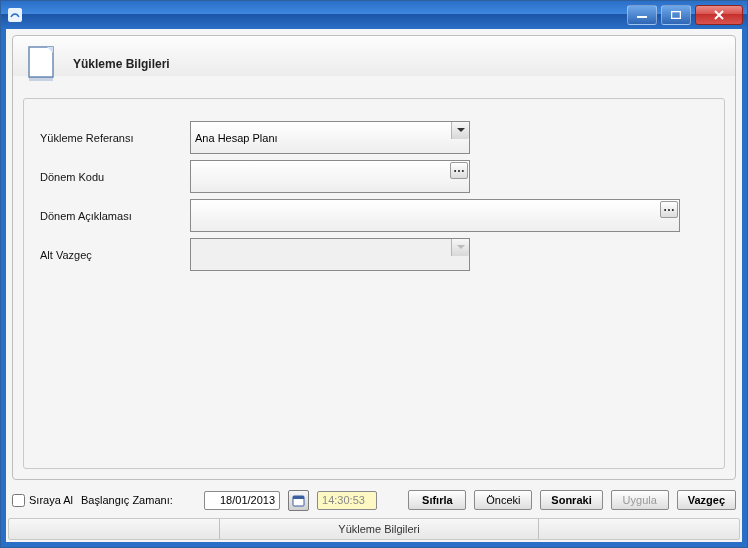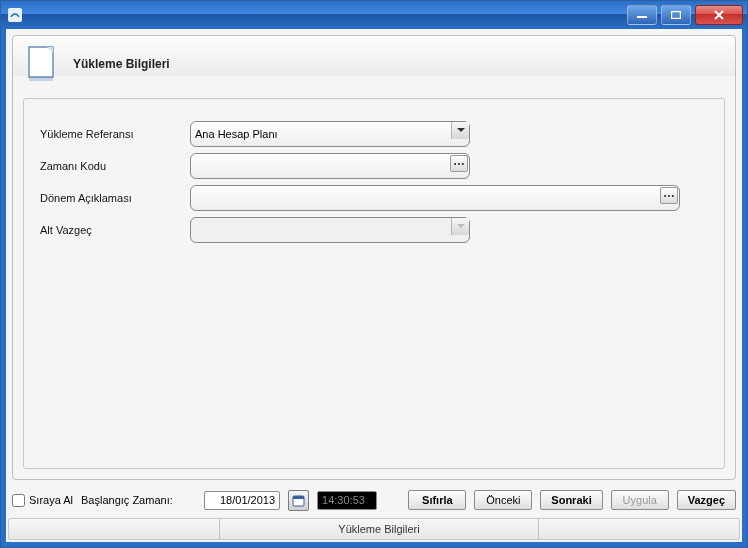--- a/index.html
+++ b/index.html
@@ -13,33 +13,33 @@
   .winbtn svg{display:block}
   .client{position:absolute;top:28px;left:0;right:0;bottom:0;background:#f5f5f5;border:5px solid #2a6fc7;border-top:none;box-sizing:border-box}
   .outer-panel{position:absolute;top:6px;left:6px;right:6px;bottom:62px;border:1px solid #bfbfbf;border-radius:4px;background:linear-gradient(to bottom,#fdfdfd,#ececec 40px,#f5f5f5 40px);box-sizing:border-box}
   .hdr{height:56px;display:flex;align-items:center;padding:0 10px;gap:10px}
   .doc-icon{width:40px;height:40px}
   .hdr-title{font-weight:bold;font-size:12px;color:#222}
   .inner-panel{position:absolute;top:62px;left:10px;right:10px;bottom:10px;border:1px solid #c9c9c9;border-radius:3px;background:#f5f5f5;padding:22px 16px 16px;box-sizing:border-box}
   .form-row{display:flex;align-items:center;margin-bottom:6px}
   .form-label{width:150px;color:#111}
   .field-wrap{position:relative}
-  .combo, .tinput{height:26px;border:1px solid #8a8a8a;background:linear-gradient(to bottom,#fff,#eee);box-sizing:border-box;font:inherit;padding:1px 4px 1px 4px;border-radius:6px}
+  .combo, .tinput{height:33px;border:1px solid #8a8a8a;background:linear-gradient(to bottom,#fff,#eee);box-sizing:border-box;font:inherit;padding:1px 4px 1px 4px;border-radius:0}
   .combo{appearance:none;-webkit-appearance:none}
   .combo-arrow{position:absolute;right:1px;top:1px;width:17px;height:17px;background:linear-gradient(to bottom,#f7f7f7,#d8d8d8);border-left:1px solid #b5b5b5;display:flex;align-items:center;justify-content:center;pointer-events:none;border-radius:0 2px 2px 0}
   .combo-arrow::after{content:"";border:4px solid transparent;border-top-color:#333;margin-top:3px}
   .combo-arrow.dim::after{border-top-color:#bbb}
   .ellipsis-btn{position:absolute;right:2px;top:2px;width:16px;height:15px;border:1px solid #9a9a9a;border-radius:2px;background:linear-gradient(to bottom,#fff,#dcdcdc);display:flex;align-items:center;justify-content:center;font-weight:bold;color:#333;cursor:pointer;line-height:0}
   .ellipsis-btn span{position:relative;top:-3px;font-size:12px}
   .combo.disabled{background:#f0f0f0;color:#aaa}
   .bottom-bar{position:absolute;left:6px;right:6px;bottom:28px;height:28px;display:flex;align-items:center;gap:8px}
   .chk{display:flex;align-items:center;gap:4px}
   .chk input{margin:0}
   .sm-input{height:19px;border:1px solid #8a8a8a;background:#fff;padding:1px 4px;font:inherit;border-radius:2px;box-sizing:border-box}
-  .sm-input[disabled]{background:#000000;color:#888}
+  .sm-input[disabled]{background:#fef9c3;color:#888}
   .cal-btn{width:19px;height:19px;border:1px solid #7a7a7a;border-radius:2px;background:linear-gradient(to bottom,#f7f7f7,#d0d0d0);display:flex;align-items:center;justify-content:center;cursor:pointer}
   .btn{min-width:58px;height:20px;padding:0 10px;border:1px solid #8a8a8a;border-radius:2px;background:linear-gradient(to bottom,#fff,#dedede);font:inherit;cursor:pointer}
   .btn.default{font-weight:bold}
   .btn.bold{font-weight:bold}
   .btn[disabled]{color:#9a9a9a;cursor:default}
   .statusbar{position:absolute;left:2px;right:2px;bottom:2px;height:20px;border:1px solid #c9c9c9;background:linear-gradient(to bottom,#f7f7f7,#e7e7e7);display:flex;align-items:center;justify-content:center;font-size:11px;color:#333;border-radius:2px}
   .status-col{border-right:1px solid #c0c0c0;height:100%}
   .status-left{width:210px}
   .status-mid{flex:1;display:flex;align-items:center;justify-content:center}
   .status-right{width:200px;border-right:none}
@@ -95,21 +95,21 @@
 
         <div class="form-row">
           <div class="form-label">Yükleme Referansı</div>
           <div class="field-wrap" style="width:280px">
             <input class="combo" style="width: 280px;" readonly="" value="Ana Hesap Planı">
             <span class="combo-arrow"></span>
           </div>
         </div>
 
         <div class="form-row">
-          <div class="form-label">Zamanı Kodu</div>
+          <div class="form-label">Dönem Kodu</div>
           <div class="field-wrap" style="width:280px">
             <input class="tinput" style="width: 280px;" value="">
             <div class="ellipsis-btn">
                 <span>…</span>
               </div>
           </div>
         </div>
 
         <div class="form-row">
           <div class="form-label">Dönem Açıklaması</div>

